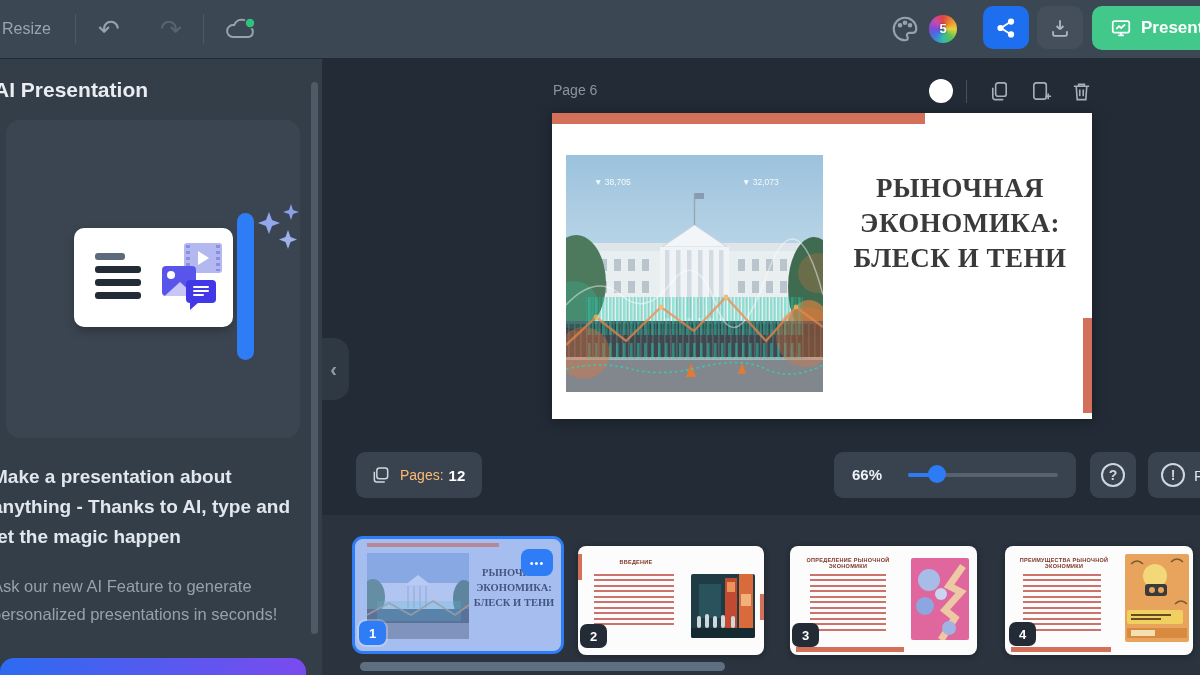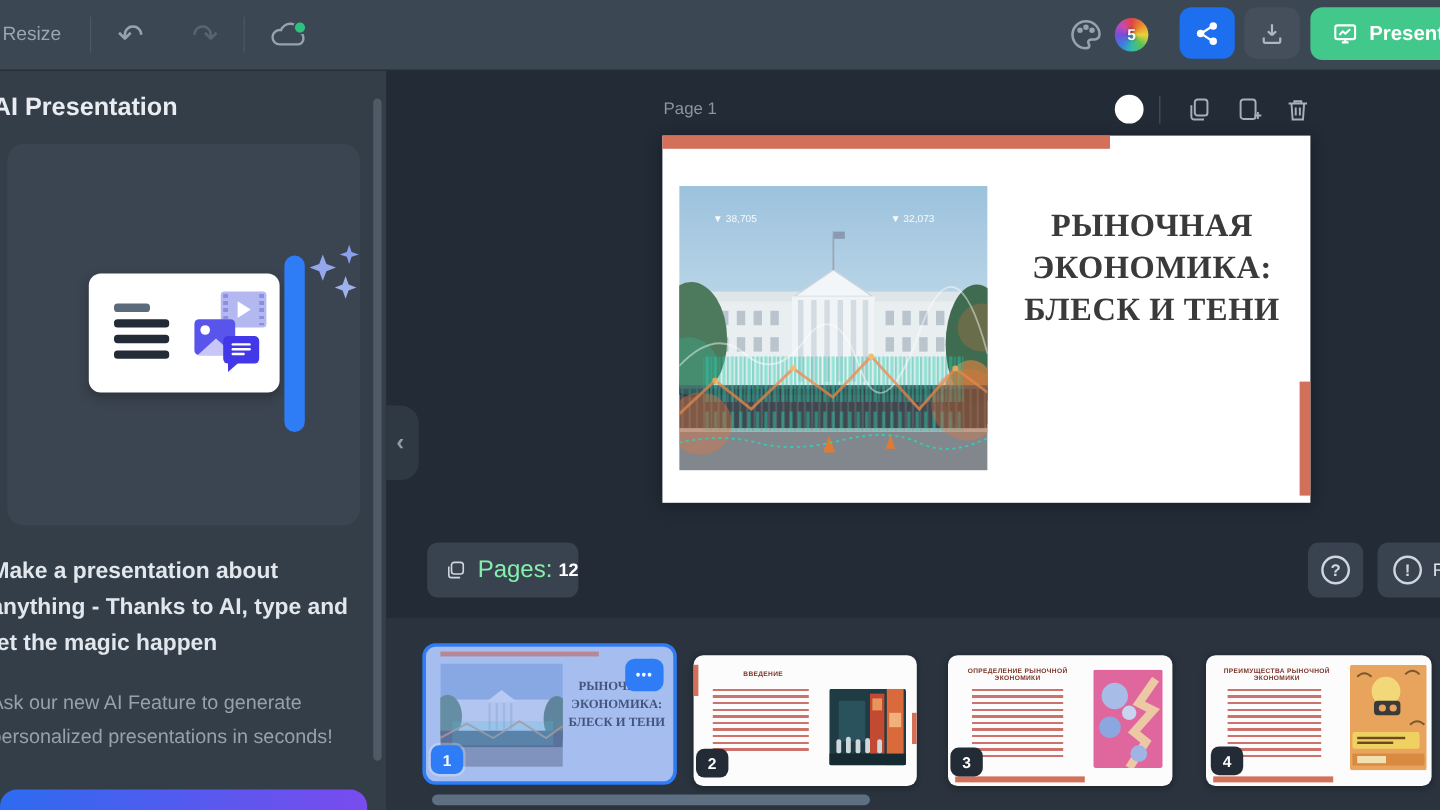--- a/index.html
+++ b/index.html
@@ -68,21 +68,21 @@
   .slide-topbar{left:0;top:0;width:373px;height:11px;background:#d2705a;}
   .slide-rightbar{left:531px;top:205px;width:9px;height:95px;background:#d2705a;}
   .slide-photo{left:14px;top:42px;width:257px;height:237px;}
   .slide-title{left:285px;top:58px;width:246px;text-align:center;
        font-family:"Liberation Serif","DejaVu Serif",serif;font-weight:bold;color:#3a3a3a;
        font-size:27px;line-height:35px;letter-spacing:.5px;cursor:text;}
 
   
   .foot-btn{top:452px;height:46px;background:#39434f;border-radius:9px;display:flex;align-items:center;cursor:pointer;box-sizing:border-box;}
   .pages-btn{left:356px;width:126px;padding-left:15px;gap:9px;}
-  .pages-btn .lbl{color:#86efac;font-size:20px;}
+  .pages-btn .lbl{color:#fdba74;font-size:14px;}
   .pages-btn .cnt{color:#fff;font-size:15px;font-weight:bold;margin-left:-4px;}
   .zoom-box{left:834px;top:452px;width:242px;height:46px;background:#39434f;border-radius:9px;}
   .zoom-val{left:18px;top:14px;color:#eef2f6;font-size:15px;font-weight:bold;}
   .zoom-track{left:74px;top:21px;width:150px;height:4px;border-radius:2px;background:#57626f;cursor:pointer;}
   .zoom-fill{left:74px;top:21px;width:28px;height:4px;border-radius:2px;background:#2e7bf6;}
   .zoom-thumb{left:94px;top:13px;width:18px;height:18px;border-radius:50%;background:#2e7bf6;cursor:grab;}
   .help-btn{left:1090px;width:46px;justify-content:center;}
   .circ-glyph{width:24px;height:24px;border:2px solid #cfd6dd;border-radius:50%;box-sizing:border-box;
        color:#cfd6dd;font-size:14px;font-weight:bold;text-align:center;line-height:20px;}
   .report-btn{left:1148px;width:90px;padding-left:13px;gap:9px;}
@@ -111,21 +111,21 @@
   .vbar{background:#d2705a;}
 </style>
 </head>
 <body>
 
 <div id="app">
 
   <div class="abs canvas"></div>
   <div class="abs thumbstrip-bg"></div>
 
-  <div class="abs page-label">Page 1</div>
+  <div class="abs page-label">Page 6</div>
   <div class="abs page-swatch"></div>
   <div class="abs hdr-divider"></div>
   <div class="abs hdr-icon" style="left:988px;">
     <svg width="23" height="23" viewBox="0 0 24 24" fill="none" stroke="#a6b0ba" stroke-width="1.7">
         <rect x="8" y="3" width="11" height="14" rx="2.5"></rect>
         <path d="M16 20.5H7.5A2.5 2.5 0 0 1 5 18V8"></path>
       </svg>
   </div>
   <div class="abs hdr-icon" style="left:1030px;">
     <svg width="23" height="23" viewBox="0 0 24 24" fill="none" stroke="#a6b0ba" stroke-width="1.7">
@@ -240,20 +240,26 @@
 
   <div class="abs foot-btn pages-btn">
     <svg width="20" height="20" viewBox="0 0 24 24" fill="none" stroke="#cfd6dd" stroke-width="1.8">
         <rect x="7" y="3.5" width="13" height="13" rx="3"></rect>
         <path d="M16.5 20.5H7A3 3 0 0 1 4 17.5V8"></path>
       </svg>
     <span class="lbl">Pages:</span>
     <span class="cnt">12</span>
   </div>
 
+  <div class="abs zoom-box">
+    <div class="abs zoom-val">66%</div>
+    <div class="abs zoom-track"></div>
+    <div class="abs zoom-fill"></div>
+    <div class="abs zoom-thumb"></div>
+  </div>
 
   <div class="abs foot-btn help-btn">
     <div class="circ-glyph">?</div>
   </div>
   <div class="abs foot-btn report-btn">
     <div class="circ-glyph">!</div>
     <span class="lbl">Re</span>
   </div>
 
   <div class="abs thumb thumb-sel">

